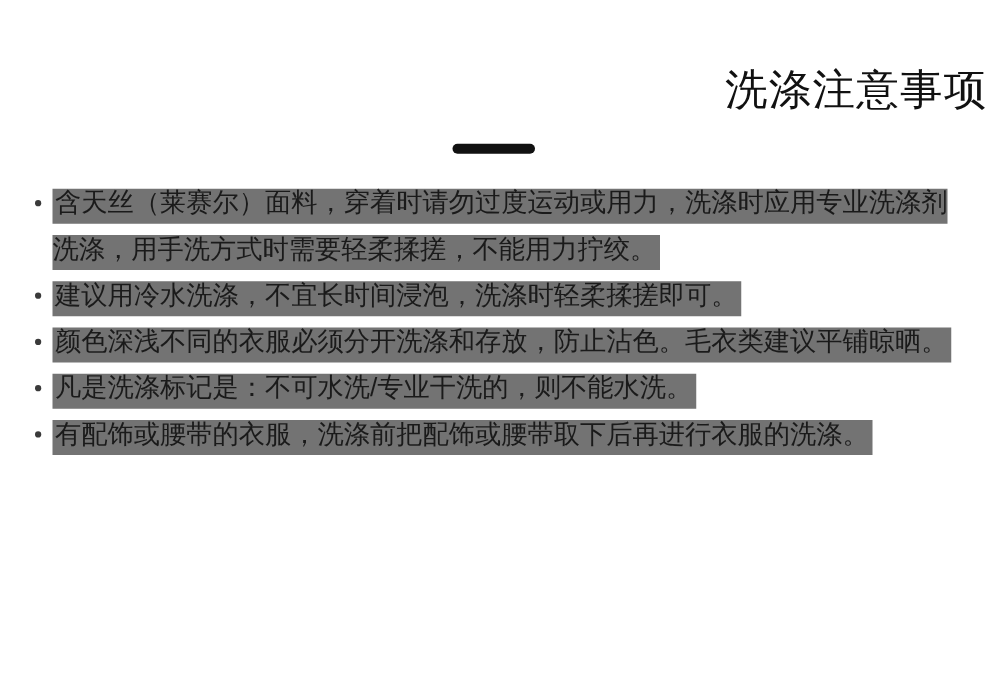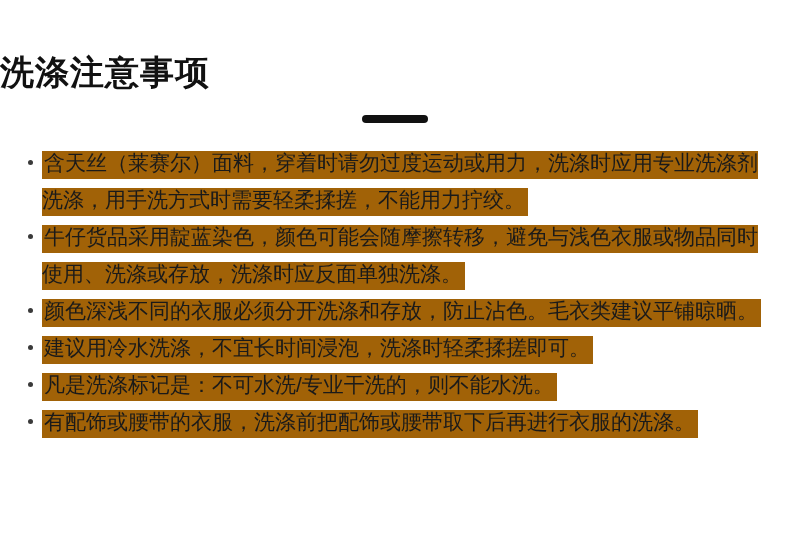--- a/index.html
+++ b/index.html
@@ -13,24 +13,24 @@
     font-family: "Liberation Sans", sans-serif;
     overflow: hidden;
   }
   .page {
     width: 790px;
     height: 545px;
     position: relative;
   }
   h1.title {
     margin: 54px 0 0 0;
-    text-align: left;
+    text-align: right;
     font-size: 34px;
     line-height: 36px;
-    font-weight: 700;
+    font-weight: 400;
     color: #111111;
     letter-spacing: 1px;
   }
   .divider {
     width: 66px;
     height: 8px;
     background: #111111;
     border-radius: 5px;
     margin: 25px auto 0 auto;
   }
@@ -51,34 +51,33 @@
     content: "";
     position: absolute;
     left: -14px;
     top: 16px;
     width: 5px;
     height: 5px;
     border-radius: 50%;
     background: #3a3a3a;
   }
   .hl {
-    background-color: #a16207;
+    background-color: #737373;
     padding: 0 3px 5px 2px;
     -webkit-box-decoration-break: slice;
     box-decoration-break: slice;
     margin-top: 12px;
   }
 </style>
 </head>
 <body>
 
 <div class="page">
   <h1 class="title">洗涤注意事项</h1>
   <div class="divider"></div>
   <ul class="notice-list" id="notice-list">
       <li><span class="hl">含天丝（莱赛尔）面料，穿着时请勿过度运动或用力，洗涤时应用专业洗涤剂洗涤，用手洗方式时需要轻柔揉搓，不能用力拧绞。</span></li>
-      <li><span class="hl">牛仔货品采用靛蓝染色，颜色可能会随摩擦转移，避免与浅色衣服或物品同时使用、洗涤或存放，洗涤时应反面单独洗涤。</span></li>
+      <li><span class="hl">建议用冷水洗涤，不宜长时间浸泡，洗涤时轻柔揉搓即可。</span></li>
       <li><span class="hl">颜色深浅不同的衣服必须分开洗涤和存放，防止沾色。毛衣类建议平铺晾晒。</span></li>
-      <li><span class="hl">建议用冷水洗涤，不宜长时间浸泡，洗涤时轻柔揉搓即可。</span></li>
       <li><span class="hl">凡是洗涤标记是：不可水洗/专业干洗的，则不能水洗。</span></li>
       <li><span class="hl">有配饰或腰带的衣服，洗涤前把配饰或腰带取下后再进行衣服的洗涤。</span></li>
     </ul>
 </div>
 
 </body></html>

